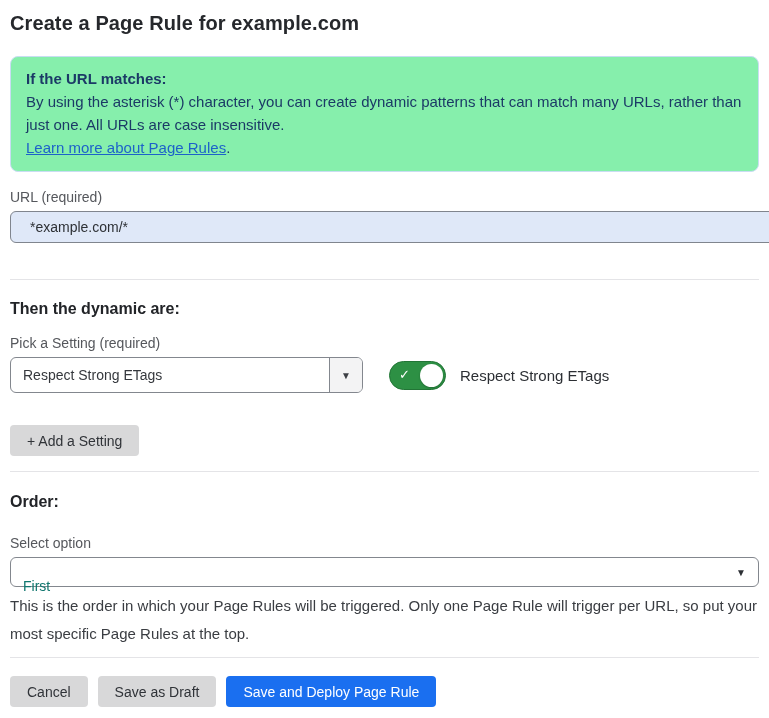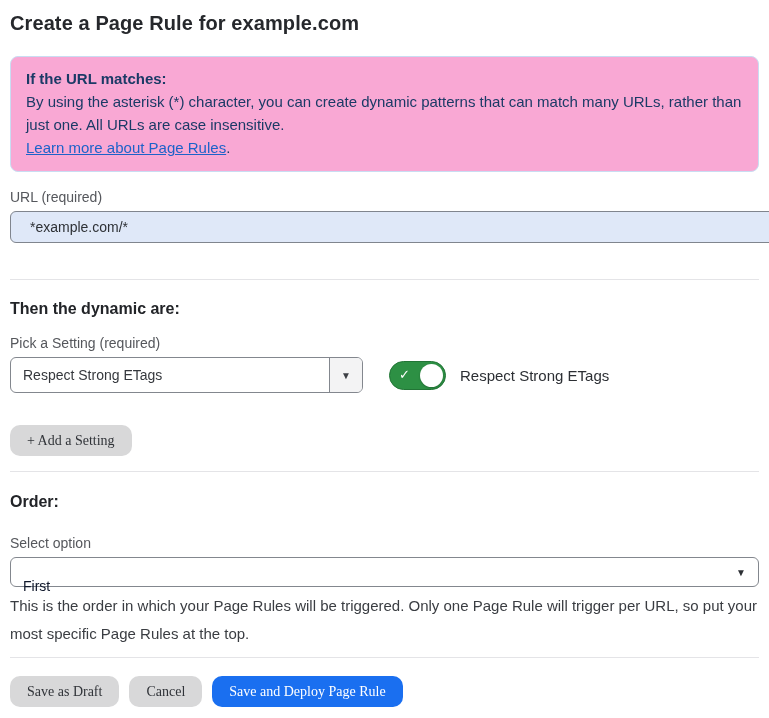--- a/index.html
+++ b/index.html
@@ -14,21 +14,21 @@
 
   .page-title {
     font-size: 20px;
     font-weight: 700;
     color: #26282c;
     letter-spacing: 0.1px;
   }
 
   .info-box {
     margin-top: 21px;
-    background: #f9a8d4;
+    background: #86efac;
     border: 1px solid #c9ddf2;
     border-radius: 8px;
     padding: 10px 15px 12px 15px;
     color: #1b3a66;
     font-size: 15px;
     line-height: 23px;
     width: 749px;
   }
   .info-box .info-heading { font-weight: 700; }
   .info-box a.info-link {
@@ -148,23 +148,23 @@
     color: #2c2f34;
   }
 
   .btn {
     display: inline-flex;
     align-items: center;
     justify-content: center;
     height: 31px;
     padding: 0 17px;
     border: none;
-    border-radius: 10px;
-    font-size: 14px;
-    font-family: Liberation Serif, serif;
+    border-radius: 4px;
+    font-size: 14px;
+    font-family: Liberation Sans, sans-serif;
     cursor: pointer;
   }
   .btn-gray { background: #d8d8d9; color: #303338; }
   .btn-blue { background: #1a6ff0; color: #ffffff; }
 
   .add-setting-btn { margin-top: 32px; }
 
   .divider-2 { margin-top: 15px; }
   .order-heading { margin-top: 21px; }
   .select-label { margin-top: 24px; }
@@ -175,21 +175,21 @@
     height: 30px;
     border: 1px solid #83878e;
     border-radius: 6px;
     background: #ffffff;
     display: flex;
     align-items: center;
     justify-content: space-between;
     padding: 0 12px;
     cursor: pointer;
   }
-  .order-select .select-value { font-size: 14px; color: #0f172a; margin-top: 27px; }
+  .order-select .select-value { font-size: 14px; color: #0f766e; margin-top: 27px; }
   .order-select .select-caret { font-size: 10px; color: #2c2f34; }
 
   .help-text {
     margin-top: 5px;
     font-size: 15px;
     line-height: 28px;
     color: #3a3d42;
     width: 749px;
   }
 
@@ -252,18 +252,18 @@
   <div class="order-select">
     <span class="select-value">First</span>
     <span class="select-caret">▼</span>
   </div>
 
   <div class="help-text">This is the order in which your Page Rules will be triggered. Only one Page Rule will trigger per URL, so put your most specific Page Rules at the top.</div>
 
   <hr class="divider divider-3">
 
   <div class="footer">
+    <button class="btn btn-gray">Cancel</button>
     <button class="btn btn-gray">Save as Draft</button>
-    <button class="btn btn-gray">Cancel</button>
     <button class="btn btn-blue">Save and Deploy Page Rule</button>
   </div>
 
 </div>
 
 </body></html>

